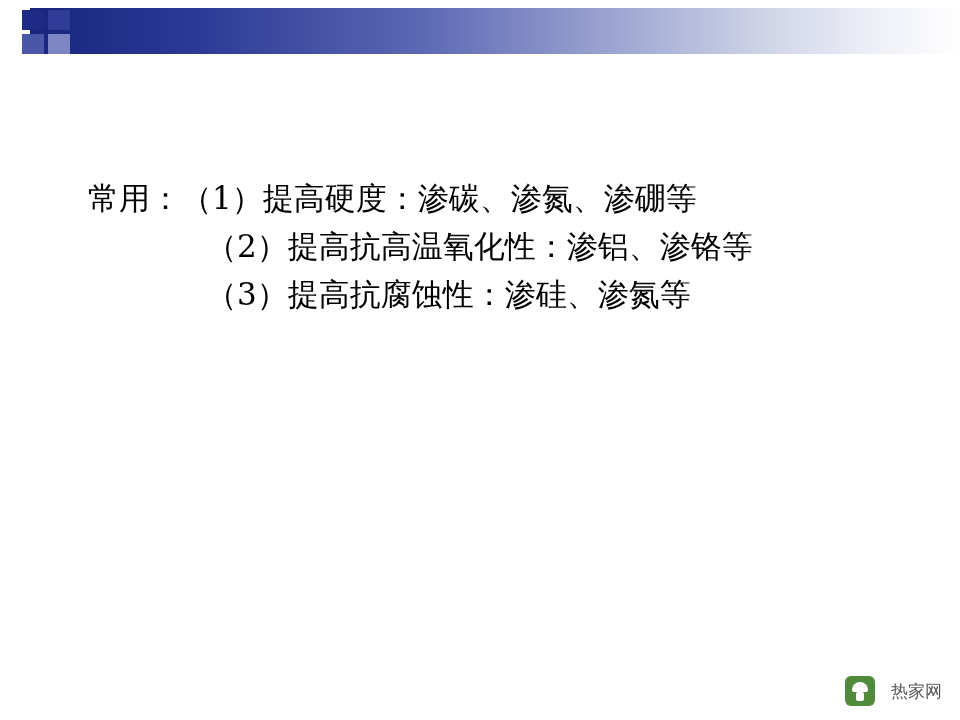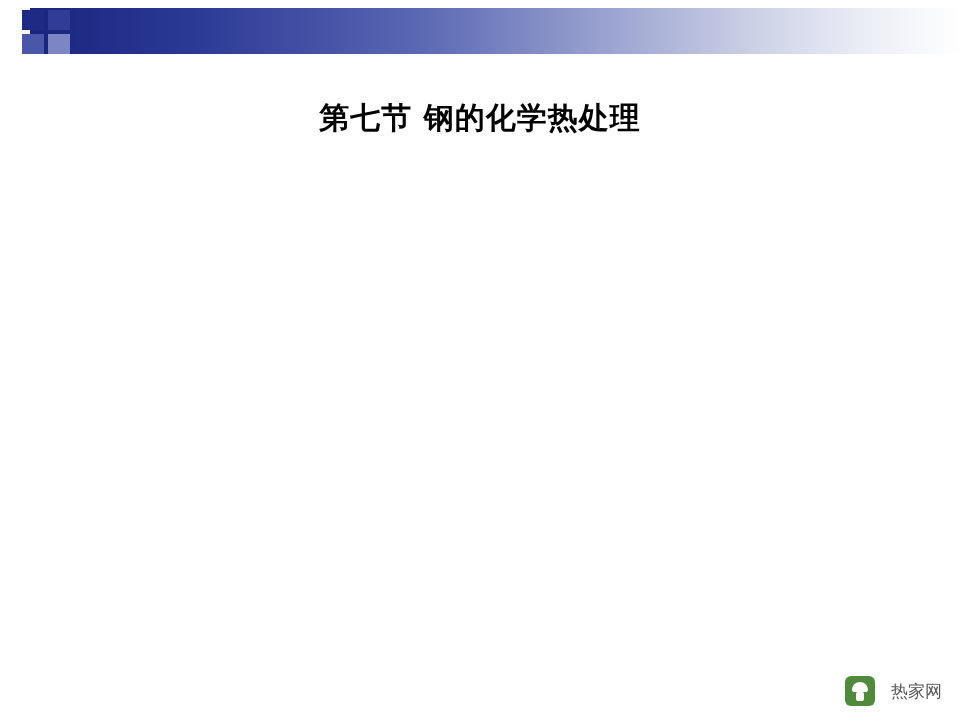--- a/index.html
+++ b/index.html
@@ -147,25 +147,29 @@
 
   <div class="header-band">
     <div class="band-gradient"></div>
     <div class="band-white-notch"></div>
     <div class="band-sq sq1"></div>
     <div class="band-sq sq2"></div>
     <div class="band-sq sq3"></div>
     <div class="band-sq sq4"></div>
   </div>
 
-  <div class="slide-title">第七节  钢的化学热处理</div>
 
   <div class="body-block">
 
 
+    <div class="list-block">
+      <div class="list-line"><span>常用：</span><span>（1）提高硬度：渗碳、渗氮、渗硼等</span></div>
+      <div class="list-line"><span class="indent"></span><span>（2）提高抗高温氧化性：渗铝、渗铬等</span></div>
+      <div class="list-line"><span class="indent"></span><span>（3）提高抗腐蚀性：渗硅、渗氮等</span></div>
+    </div>
 
   </div>
 
   <div class="watermark">
     <div class="wm-logo"></div>
     <div class="wm-text">热家网</div>
   </div>
 
 </div>
 

